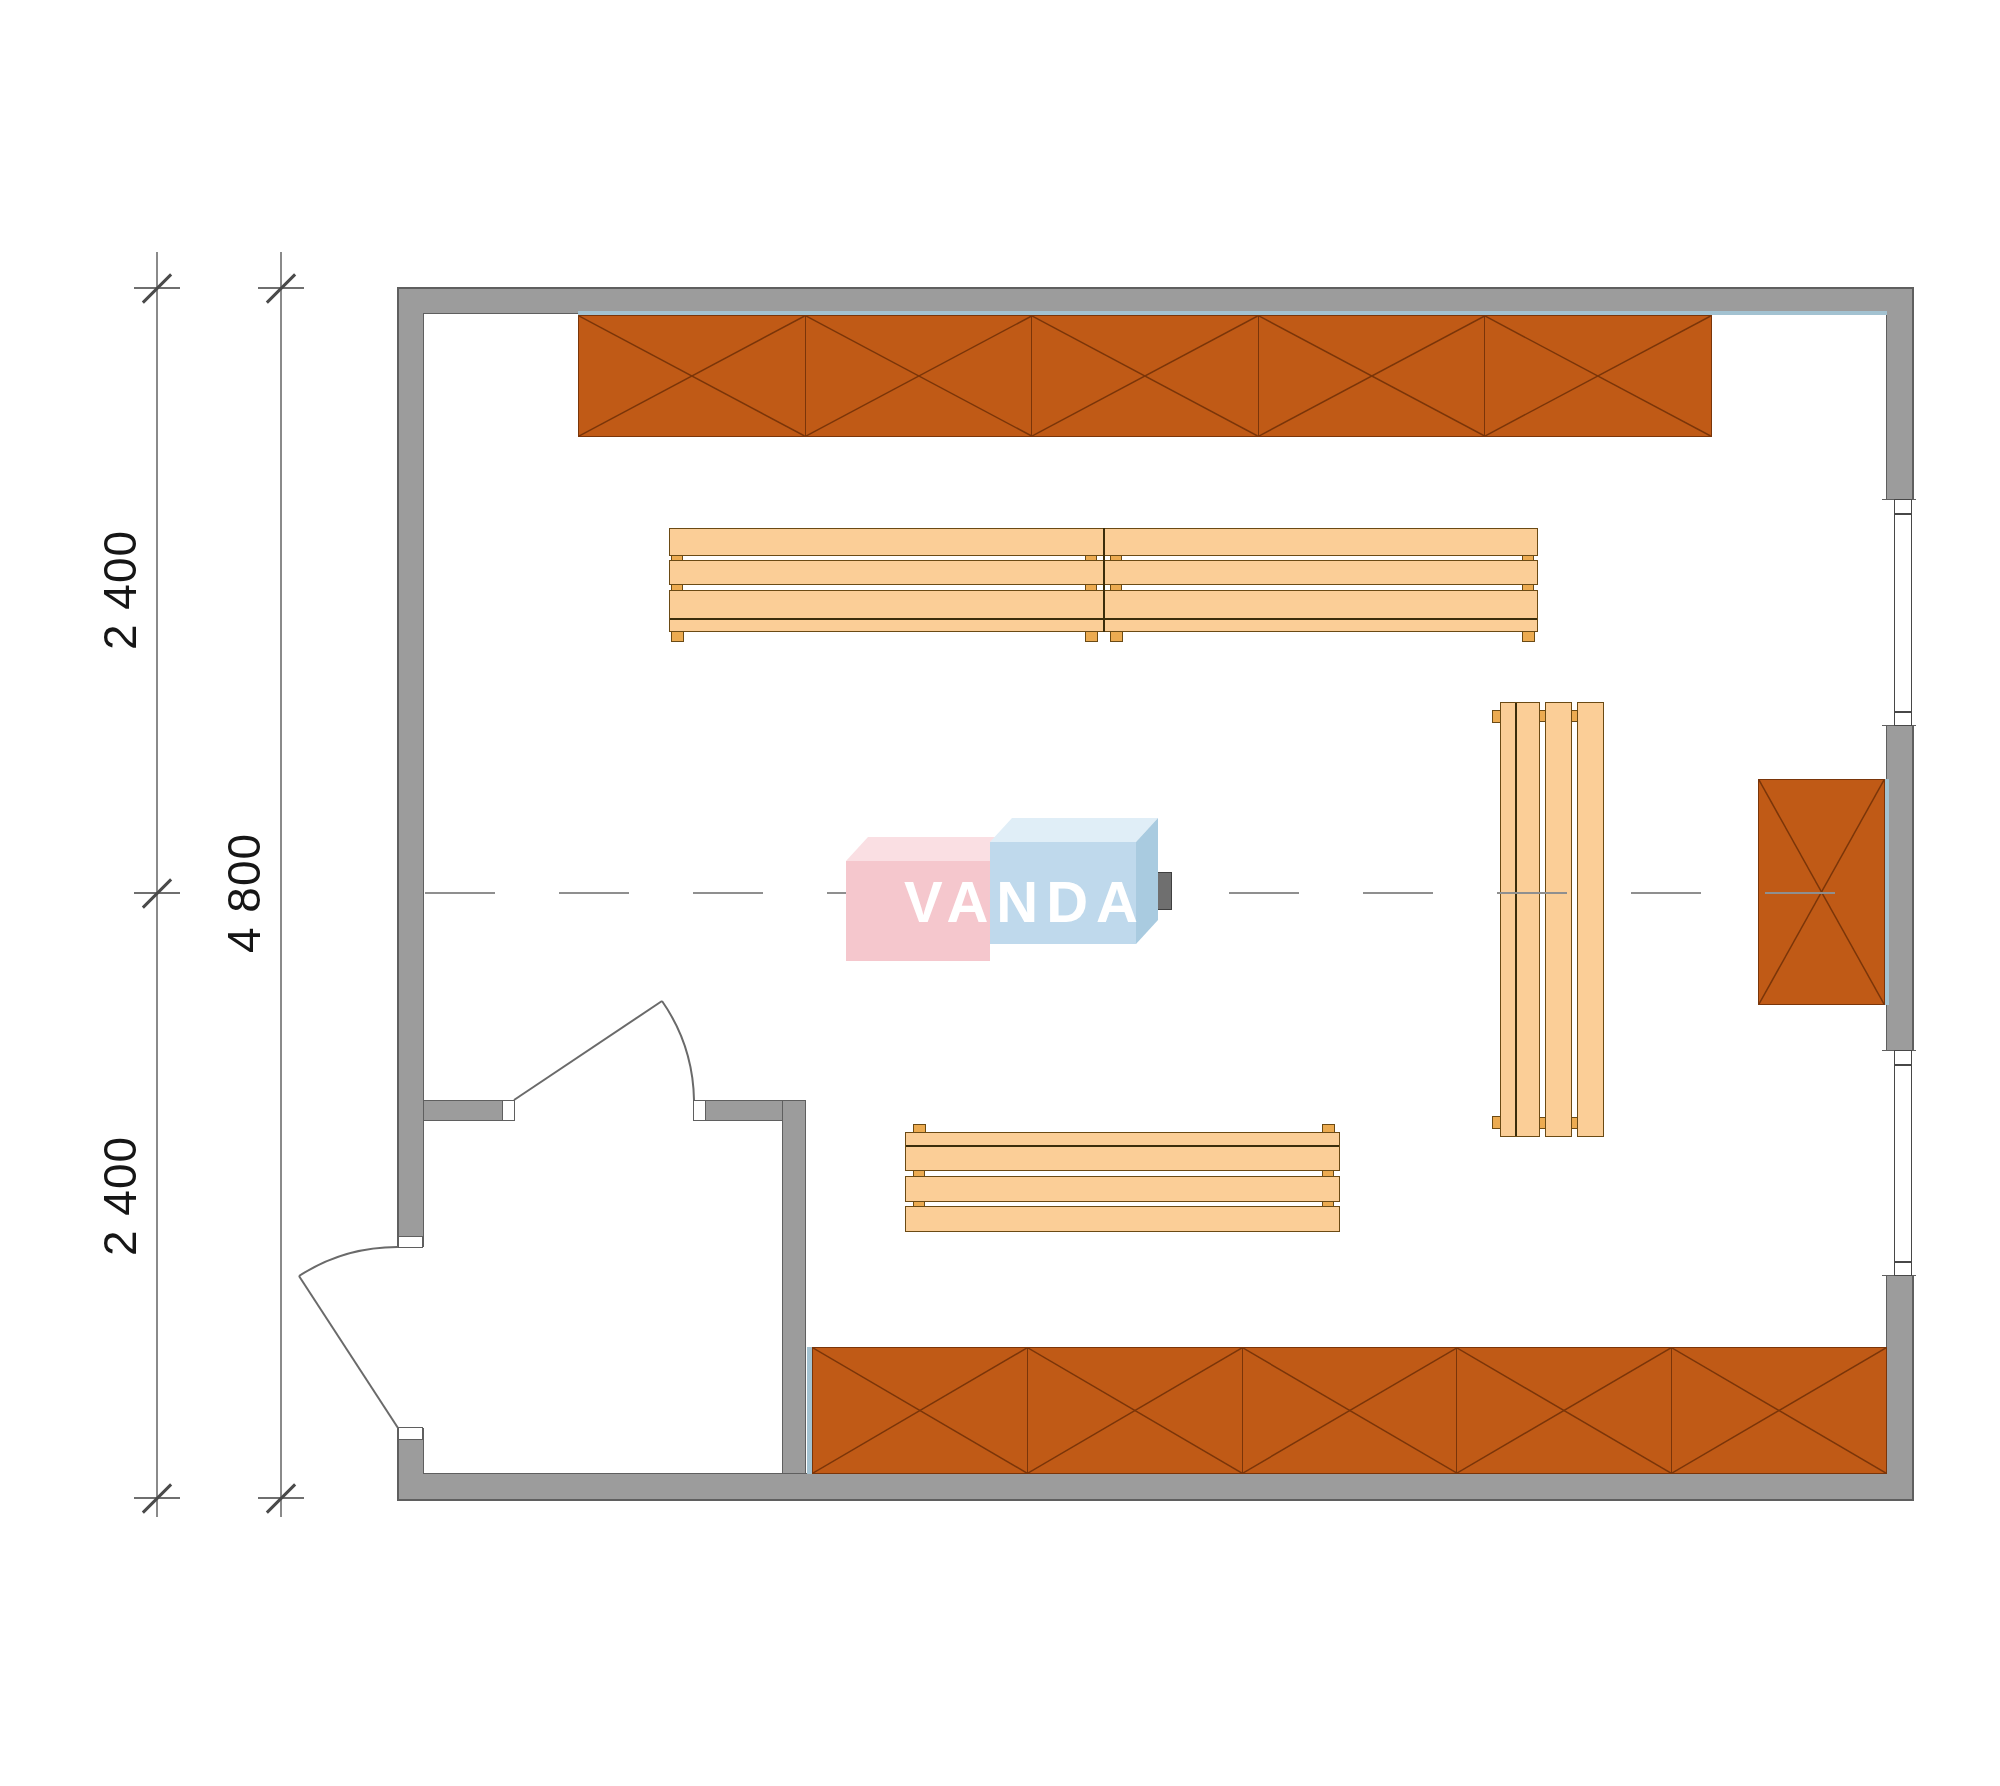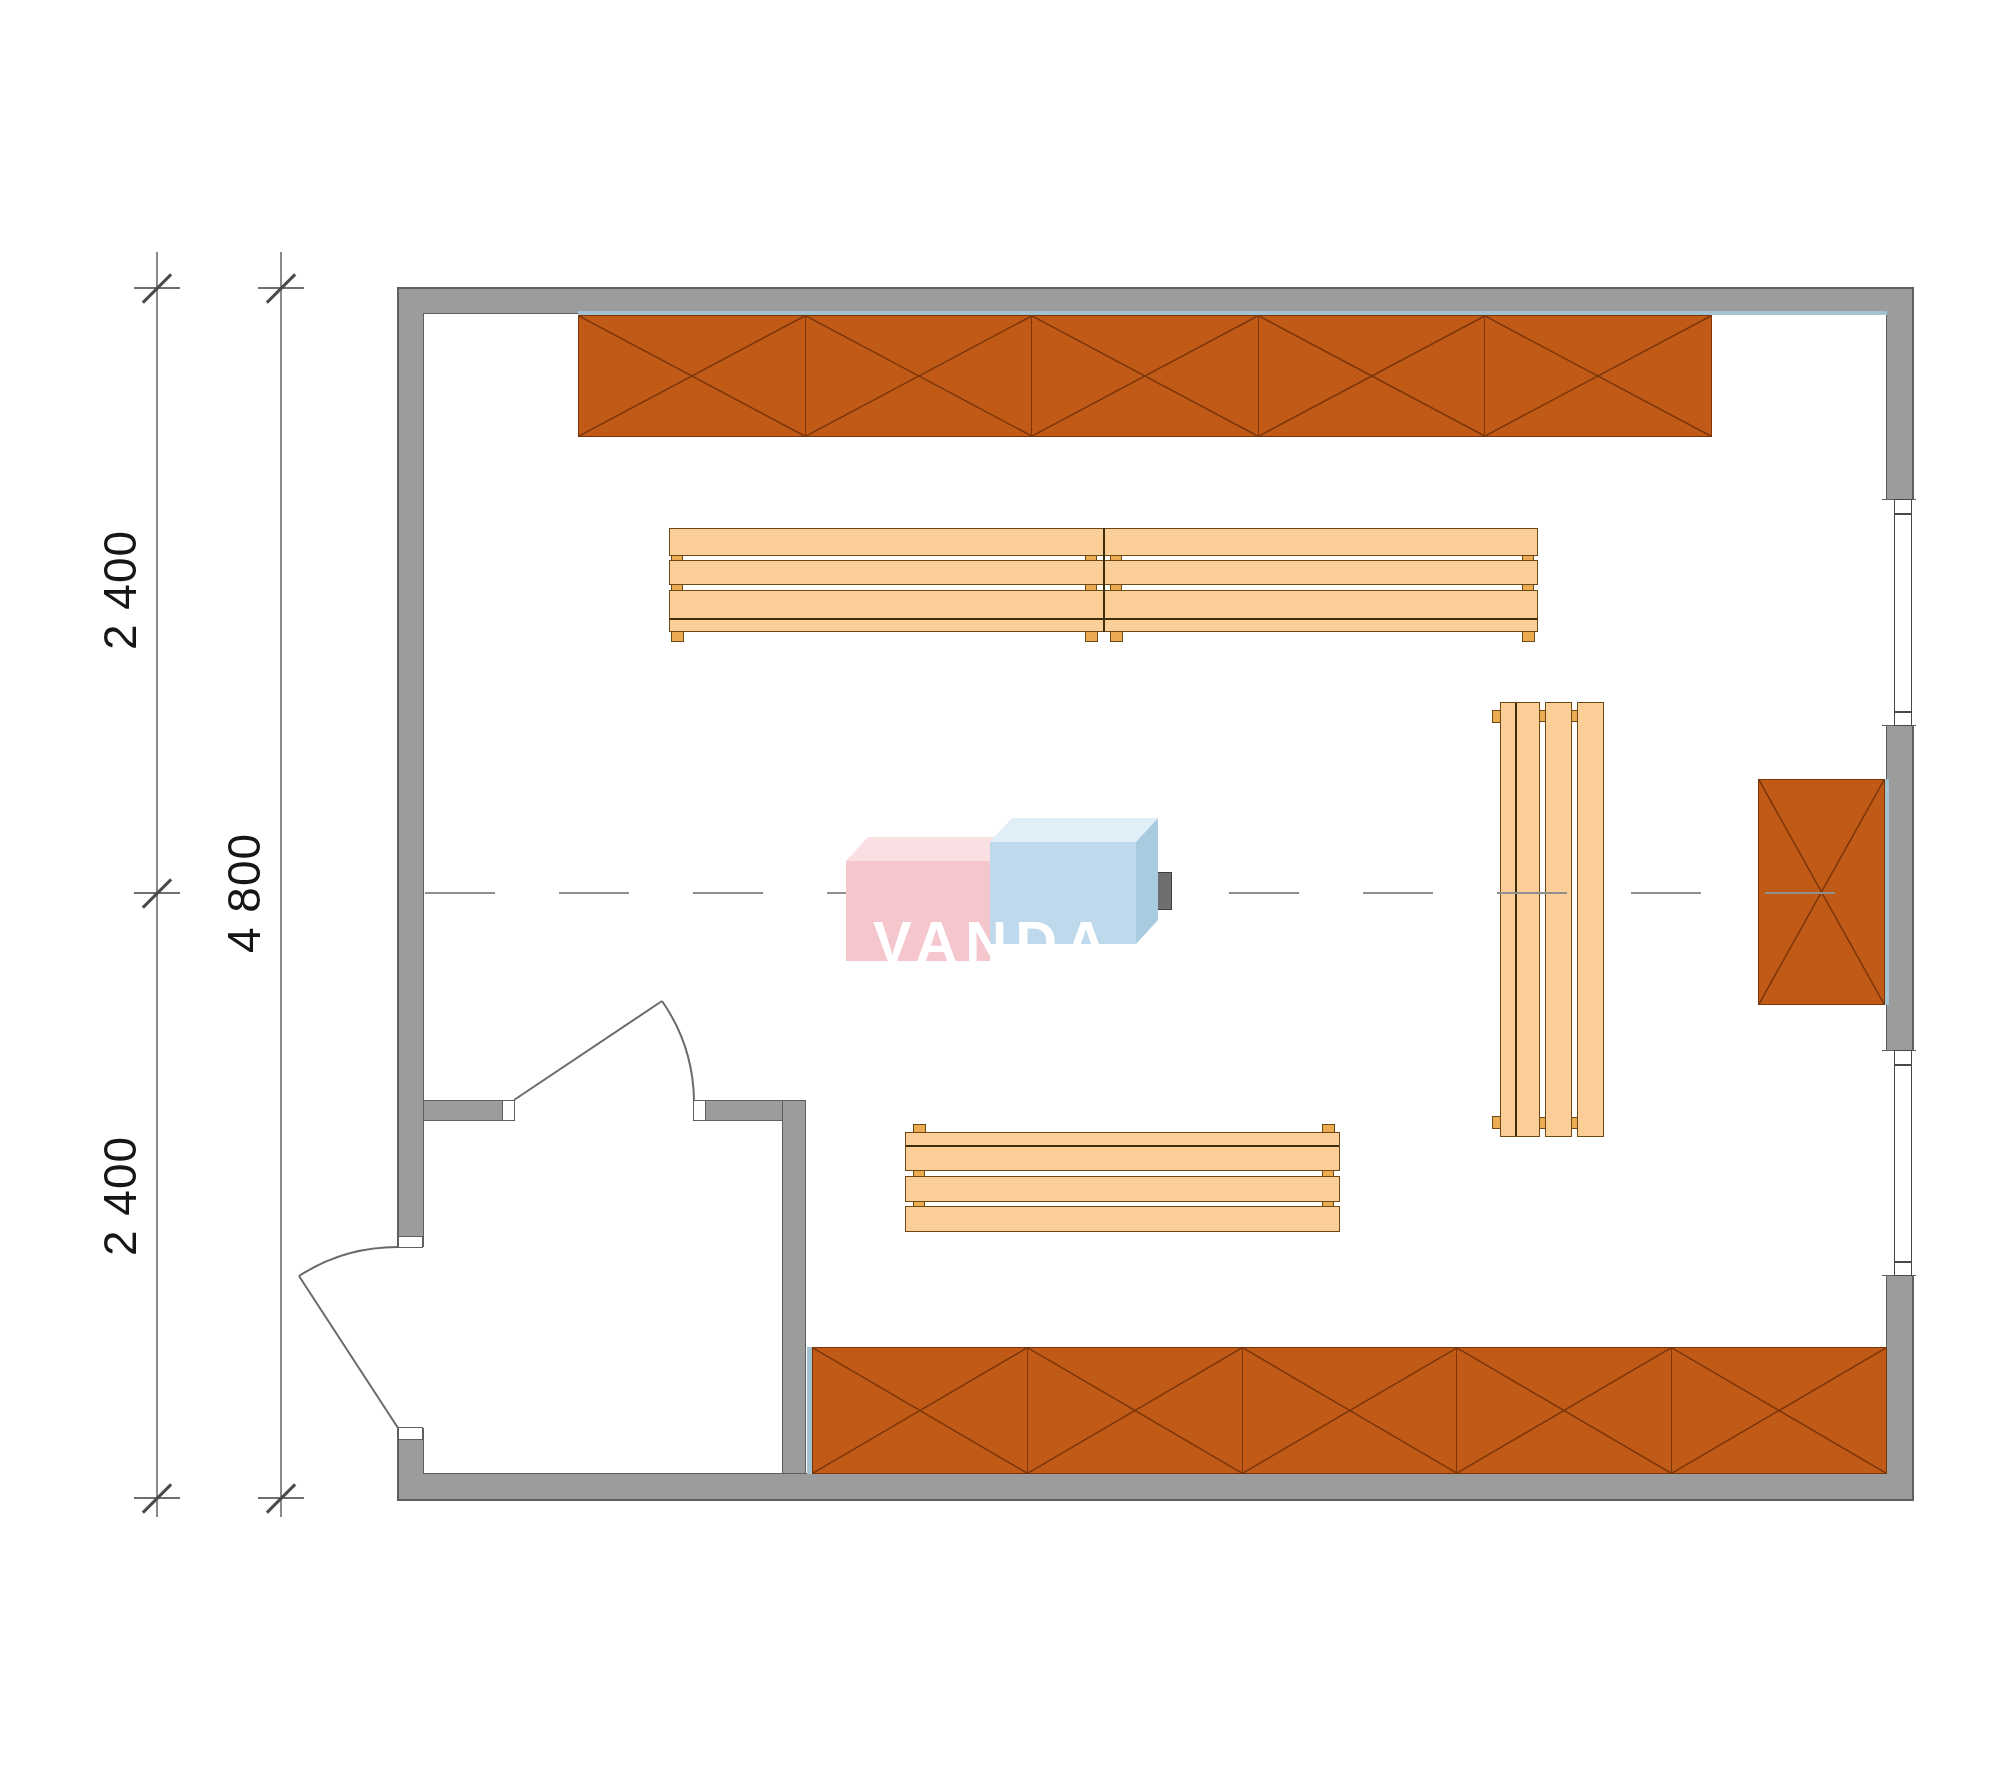--- a/index.html
+++ b/index.html
@@ -226,21 +226,21 @@
     <div class="g"></div>
   </div>
 
   <svg id="logo-svg" class="abs" style="left:830px;top:800px;" width="350" height="170" viewBox="0 0 350 170">
     <polygon points="16,61 38,37 182,37 160,61" fill="#fadfe3"></polygon>
     <rect x="16" y="61" width="144" height="100" fill="#f5c7cd"></rect>
     <polygon points="160,42 182,18 328,18 306,42" fill="#e0eef7"></polygon>
     <polygon points="306,42 328,18 328,120 306,144" fill="#a9cbe0"></polygon>
     <rect x="160" y="42" width="146" height="102" fill="#bfd9ec"></rect>
   </svg>
-  <div id="logo-text" class="abs" style="left:844px;top:868px;width:300px;height:68px;margin-top:40px;">VANDA</div>
+  <div id="logo-text" class="abs" style="left:875px;top:868px;width:300px;height:68px;">VANDA</div>
 
   <div class="abs dimline" style="left:156px;top:252px;height:1265px;"></div>
   <div class="abs dimline" style="left:280px;top:252px;height:1265px;"></div>
 
   <div class="tick" style="left:157px;top:288px;">
       <div class="h"></div>
       <div class="s"></div>
     </div>
   <div class="tick" style="left:157px;top:893px;">
       <div class="h"></div>

